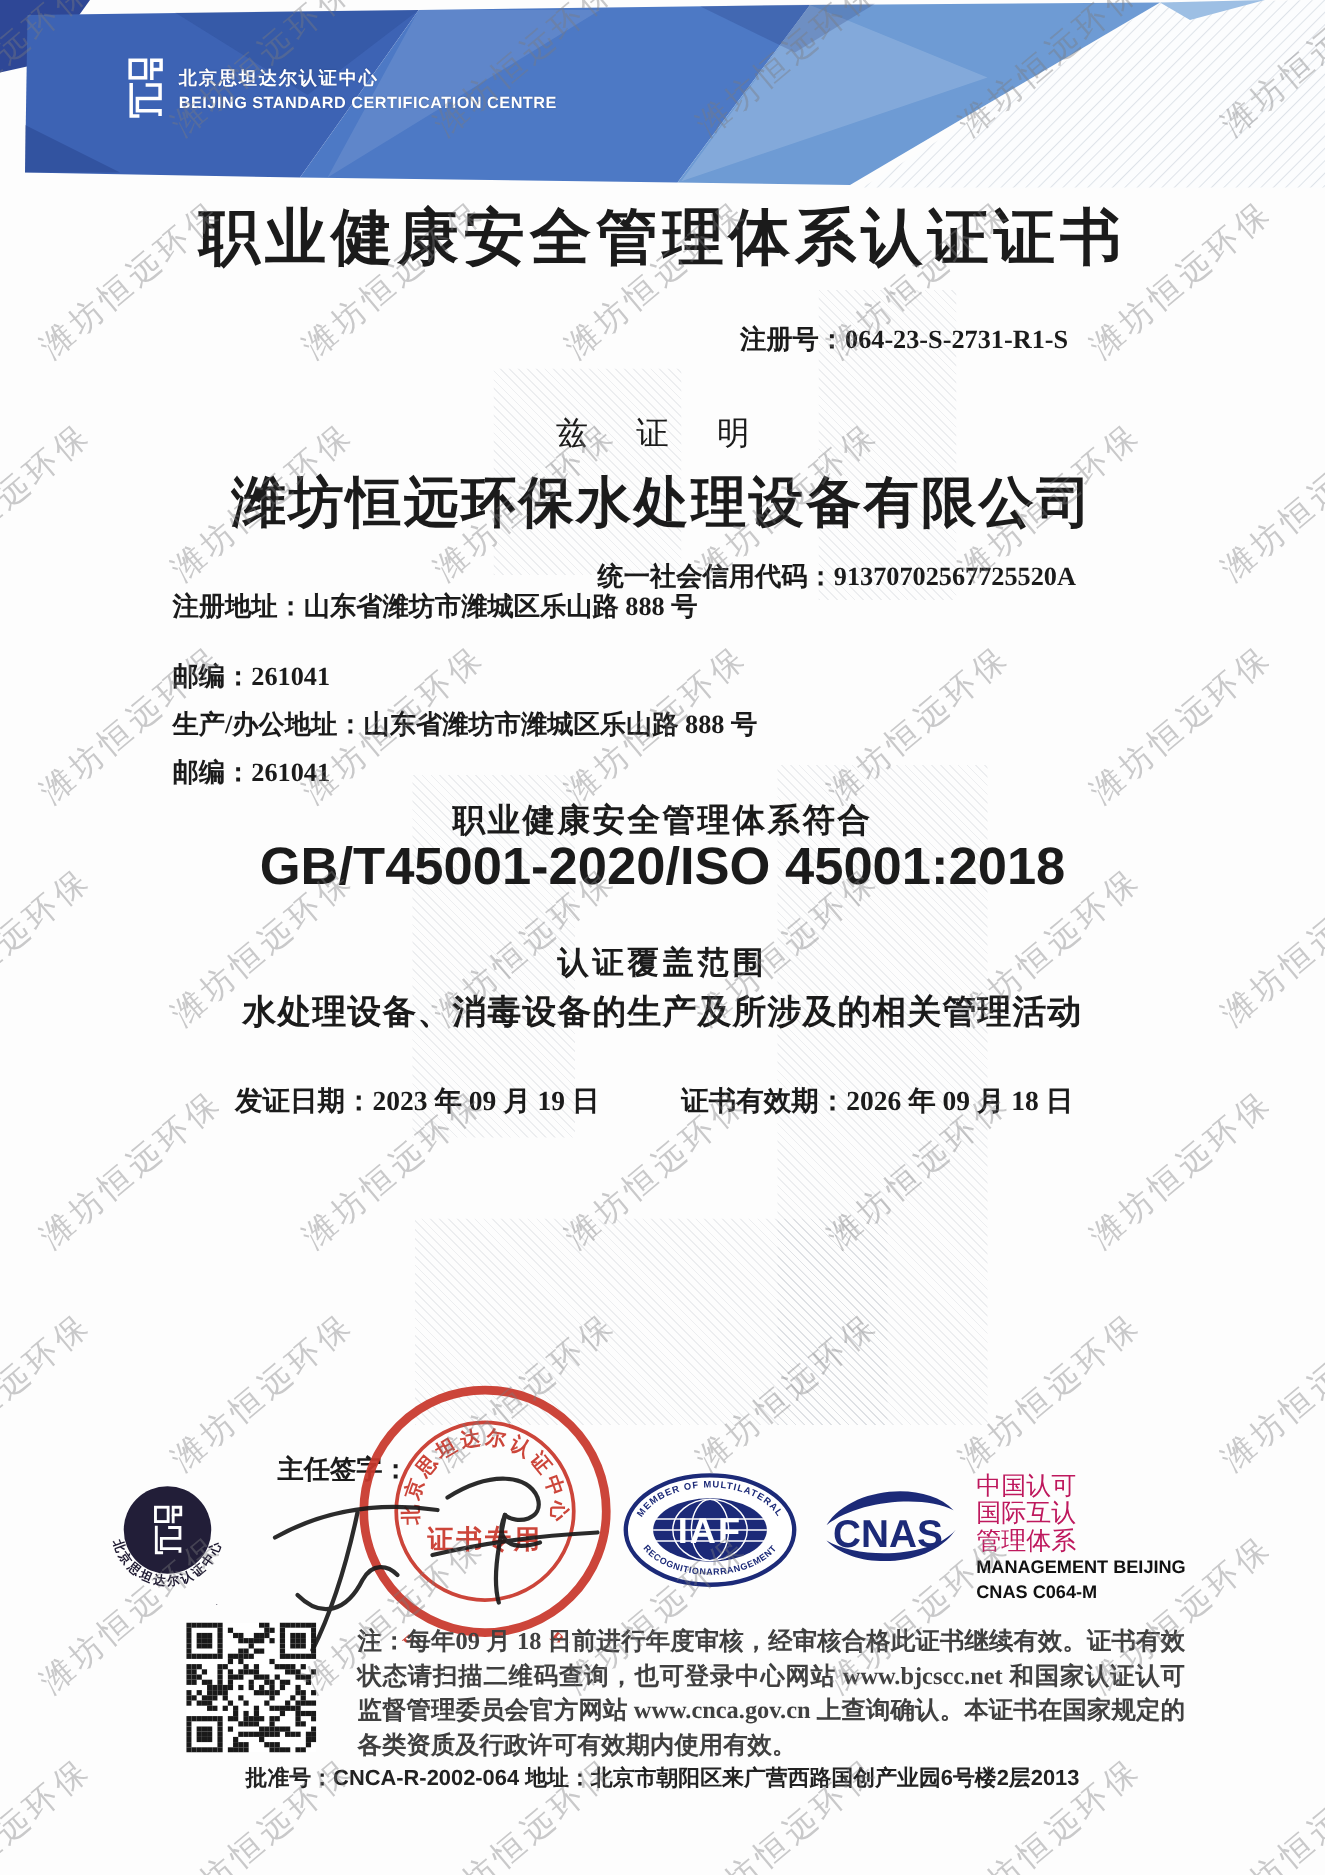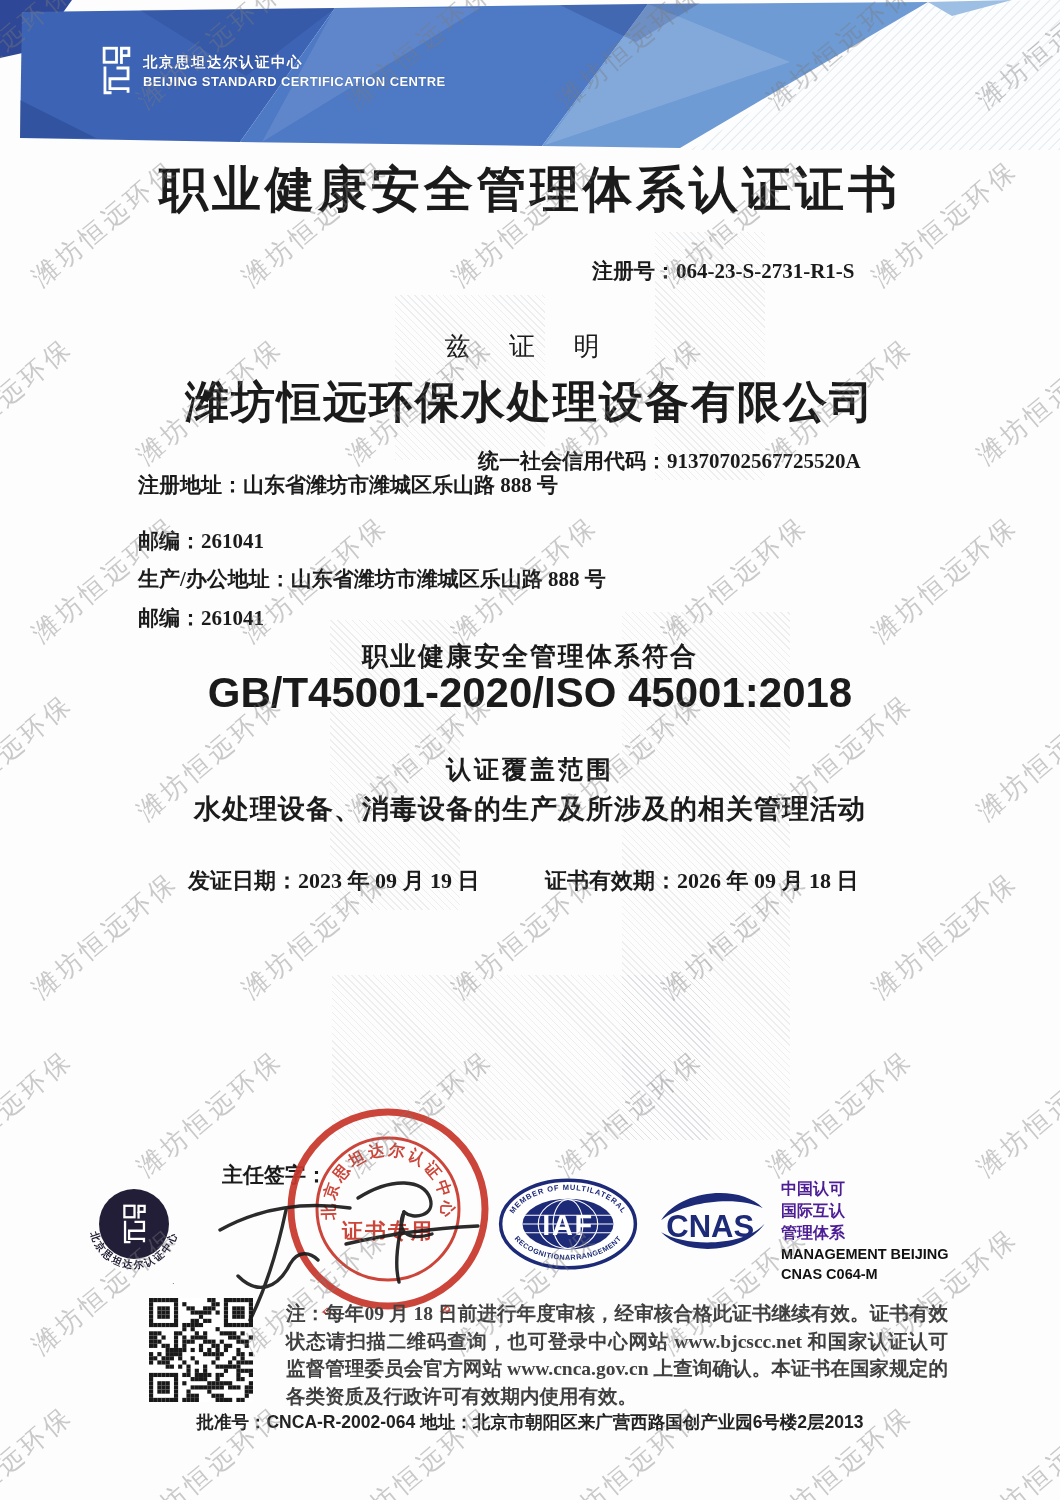--- a/index.html
+++ b/index.html
@@ -37,21 +37,21 @@
   .date-row{top:866px;font-size:22px;font-weight:700;z-index:10;}
   
   .sig-label{left:222px;top:1161px;font-size:21px;font-weight:700;z-index:12;
              font-family:"Liberation Sans","DejaVu Sans",sans-serif;}
   #bsc-seal{left:74px;top:1164px;z-index:11;}
   #red-stamp{left:283px;top:1104px;z-index:12;opacity:.93;}
   #signature{left:208px;top:1168px;z-index:14;}
   #iaf{left:498px;top:1178px;z-index:11;}
   #cnas{left:656px;top:1184px;z-index:11;}
   .accred{left:781px;top:1178px;z-index:11;font-family:"Liberation Sans","DejaVu Sans",sans-serif;}
-  .accred .cnl{font-size:16px;font-weight:700;line-height:22px;color:#4c1d95;}
+  .accred .cnl{font-size:20px;font-weight:400;line-height:22px;color:#be185d;}
   .accred .enl{font-size:14.5px;font-weight:700;line-height:20px;color:#111;}
   #qr{left:149px;top:1298px;width:104px;height:104px;z-index:11;}
   .note{left:286px;top:1300px;width:662px;font-size:19.5px;line-height:27.5px;font-weight:700;
         text-align:justify;z-index:13;color:#404040;}
   .approval{top:1410px;font-size:17.5px;font-weight:600;z-index:10;
             font-family:"Liberation Sans","DejaVu Sans",sans-serif;color:#222;}
   .contact{top:1439px;font-size:17.5px;font-weight:600;z-index:10;
            font-family:"Liberation Sans","DejaVu Sans",sans-serif;color:#222;}
 </style>
 </head>

